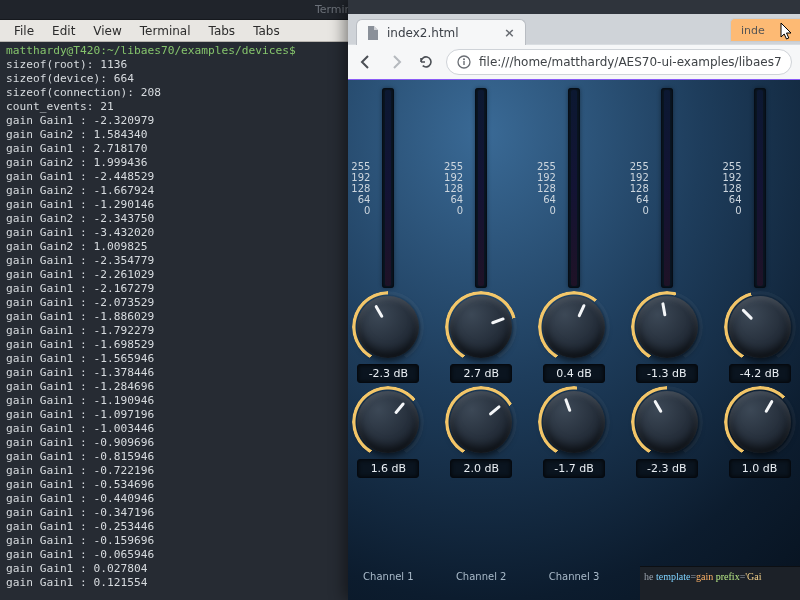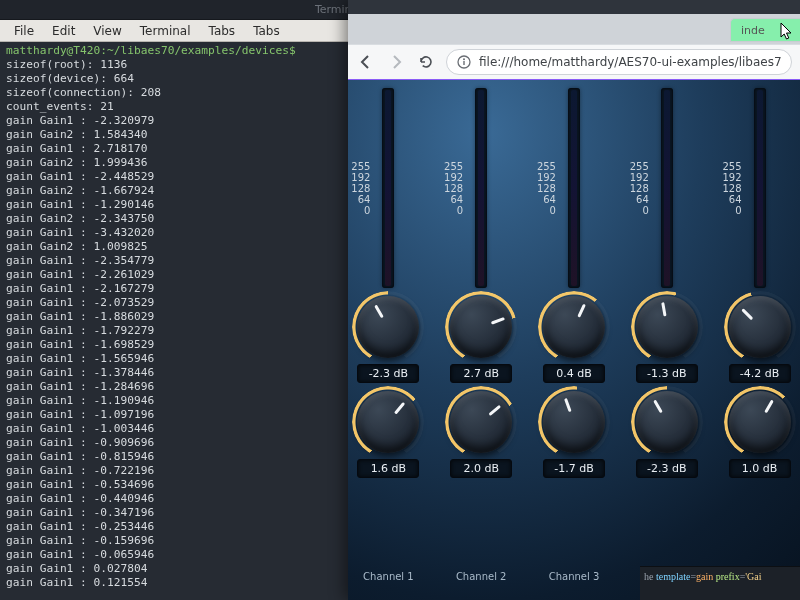--- a/index.html
+++ b/index.html
@@ -48,21 +48,21 @@
     display: flex; align-items: center; padding: 0 10px; font-size: 12px;
     color: #3a3f46; gap: 8px;
     border: 1px solid #b8bcC2; border-bottom: none;
     margin-bottom: -1px;
     position: relative;
   }
   .tab .doc-icon { width: 12px; height: 14px; }
   .tab .close { margin-left: auto; font-size: 13px; color: #6a6e74; font-weight: bold;}
   .tabstrip .ghost-tab {
     position:absolute; right:0; top:4px; height:24px; width:70px;
-    background:#86efac; border-top-left-radius:5px;
+    background:#fdba74; border-top-left-radius:5px;
     font-size:11px; color:#555; display:flex; align-items:center;
     padding-left:10px; border:1px solid #c8ccd1; border-right:none;
   }
   .toolbar {
     height: 36px; background: #f6f7f8; border-top:1px solid #d9dde1;
     border-bottom: 1px solid #8b5cf6;
     display: flex; align-items: center; padding: 0 8px; gap: 10px;
   }
   .nav-btn { width: 20px; height: 20px; display:flex; align-items:center; justify-content:center; color:#4b4f55;}
   .nav-btn.disabled { color:#b5b9be; }
@@ -166,20 +166,28 @@
     <span>Tabs</span>
     <span>Tabs</span>
   </div>
   <div class="term-body" id="term-lines"><span class="line"><span class="prompt">matthardy@T420:~/libaes70/examples/devices$</span></span><span class="line">sizeof(root): 1136</span><span class="line">sizeof(device): 664</span><span class="line">sizeof(connection): 208</span><span class="line">count_events: 21</span><span class="line">gain Gain1 : -2.320979</span><span class="line">gain Gain2 : 1.584340</span><span class="line">gain Gain1 : 2.718170</span><span class="line">gain Gain2 : 1.999436</span><span class="line">gain Gain1 : -2.448529</span><span class="line">gain Gain2 : -1.667924</span><span class="line">gain Gain1 : -1.290146</span><span class="line">gain Gain2 : -2.343750</span><span class="line">gain Gain1 : -3.432020</span><span class="line">gain Gain2 : 1.009825</span><span class="line">gain Gain1 : -2.354779</span><span class="line">gain Gain1 : -2.261029</span><span class="line">gain Gain1 : -2.167279</span><span class="line">gain Gain1 : -2.073529</span><span class="line">gain Gain1 : -1.886029</span><span class="line">gain Gain1 : -1.792279</span><span class="line">gain Gain1 : -1.698529</span><span class="line">gain Gain1 : -1.565946</span><span class="line">gain Gain1 : -1.378446</span><span class="line">gain Gain1 : -1.284696</span><span class="line">gain Gain1 : -1.190946</span><span class="line">gain Gain1 : -1.097196</span><span class="line">gain Gain1 : -1.003446</span><span class="line">gain Gain1 : -0.909696</span><span class="line">gain Gain1 : -0.815946</span><span class="line">gain Gain1 : -0.722196</span><span class="line">gain Gain1 : -0.534696</span><span class="line">gain Gain1 : -0.440946</span><span class="line">gain Gain1 : -0.347196</span><span class="line">gain Gain1 : -0.253446</span><span class="line">gain Gain1 : -0.159696</span><span class="line">gain Gain1 : -0.065946</span><span class="line">gain Gain1 : 0.027804</span><span class="line">gain Gain1 : 0.121554</span></div>
 </div>
 
 <div class="browser">
   <div class="browser-titlebar"></div>
 
   <div class="tabstrip">
+    <div class="tab">
+      <svg class="doc-icon" viewBox="0 0 12 14">
+          <path fill="#8a9099" d="M1 0h6l4 4v10H1z"></path>
+          <path fill="#fff" d="M7 0v4h4" opacity=".6"></path>
+        </svg>
+      <span>index2.html</span>
+      <span class="close">×</span>
+    </div>
     <div class="ghost-tab">inde</div>
   </div>
 
   <div class="toolbar">
     <div class="nav-btn">
       <svg width="16" height="16" viewBox="0 0 16 16">
           <path d="M10 2 4 8l6 6" fill="none" stroke="#4b4f55" stroke-width="2"></path>
         </svg>
     </div>
     <div class="nav-btn disabled">

